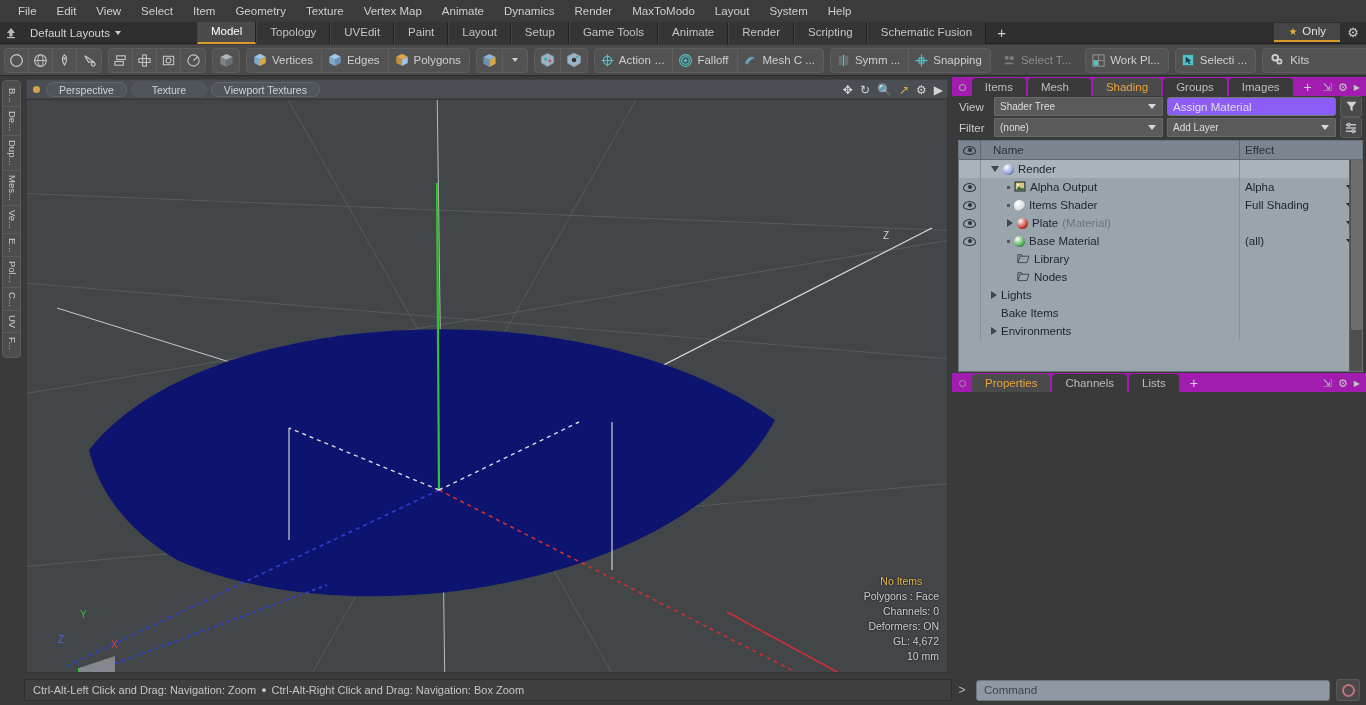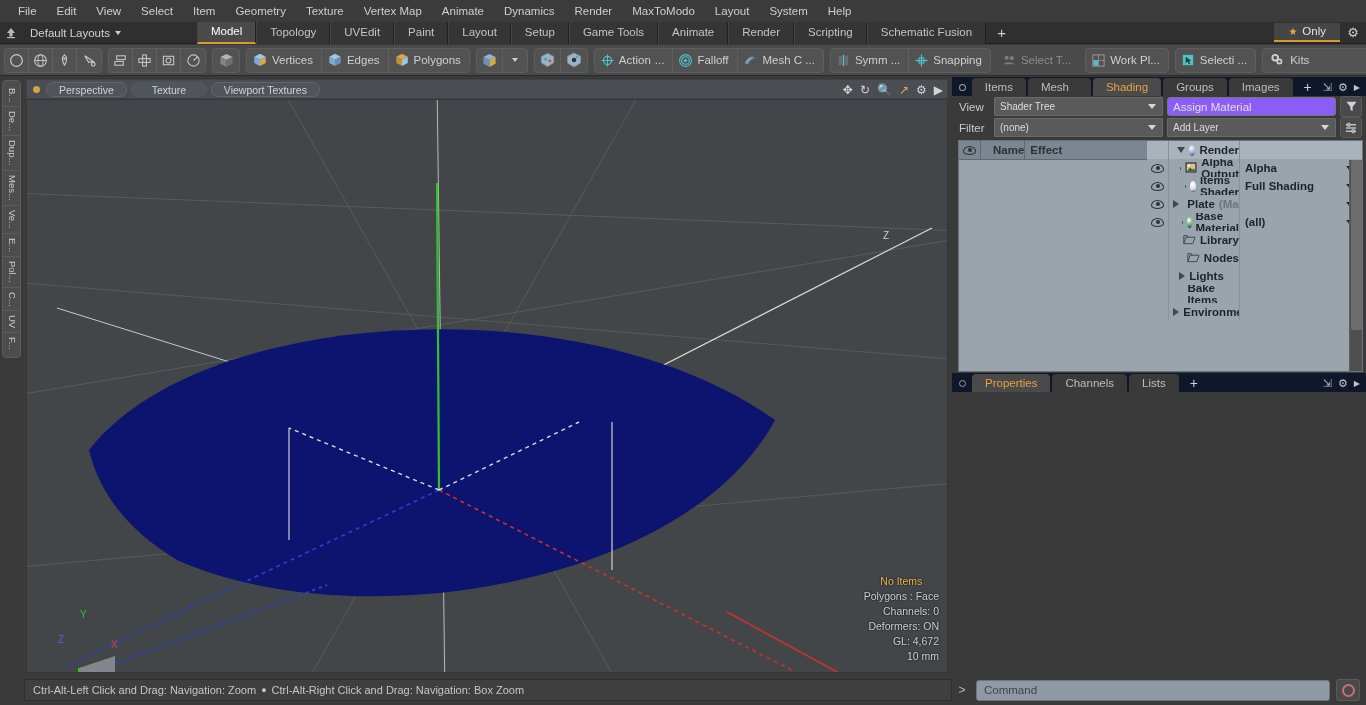--- a/index.html
+++ b/index.html
@@ -152,21 +152,21 @@
   }
   .status-inner .dot { font-size: 9px; margin: 0 5px; color: #c6c6c6; }
 
   
   .rpanel {
     position: absolute; right: 0; top: 77px; width: 414px; height: 598px;
     background: #3a3a3a;
   }
   .ptabrow {
     display: flex; align-items: flex-end; height: 19px;
-    background: #0f172a; padding-left: 5px;
+    background: #a21caf; padding-left: 5px;
   }
   .pt-dot { width: 7px; height: 7px; border-radius: 50%; border: 1.5px solid #9a9a9a; margin: 0 6px 5px 2px; }
   .ptab {
     padding: 0 13px; height: 18px; line-height: 18px; font-size: 11.5px;
     color: #bdbdbd; background: #3a3a3a;
     border-radius: 4px 4px 0 0; margin-right: 2px;
   }
   .ptab.active { color: #e8a33d; background: #4a4a4a; }
   .ptab.plus { padding: 0 9px; font-size: 14px; color: #cfcfcf; background: none; }
   .ptab-right { margin-left: auto; display: flex; align-items: center; gap: 6px; padding: 0 6px 2px 0; color: #c4c4c4; font-size: 11px; }
@@ -190,21 +190,21 @@
   }
   .psq {
     width: 22px; height: 21px; background: #4a4a4a; border: 1px solid #5a5a5a;
     border-radius: 3px; display: flex; align-items: center; justify-content: center;
   }
 
   
   .treebox {
     margin: 2px 3px 0 6px; height: 232px;
     background: #9aa4ad; border: 1px solid #6a737b;
-    display: flex; flex-direction: row; position: relative; font-weight: bold;
+    display: flex; flex-direction: column; position: relative;
   }
   .tree-head {
     display: flex; height: 19px; background: #7b8691;
     border-bottom: 1px solid #5f6971; color: #2b3136; font-size: 11.5px;
   }
   .th-eye { width: 22px; display: flex; align-items: center; justify-content: center; border-right: 1px solid #5f6971; }
   .th-name { flex: 1; display: flex; align-items: center; padding-left: 12px; border-right: 1px solid #5f6971; }
   .th-effect { width: 122px; display: flex; align-items: center; padding-left: 5px; }
   .tree-body { flex: 1; overflow: hidden; }
   .trow { display: flex; height: 18px; align-items: center; font-size: 11.5px; color: #1e2327; }

